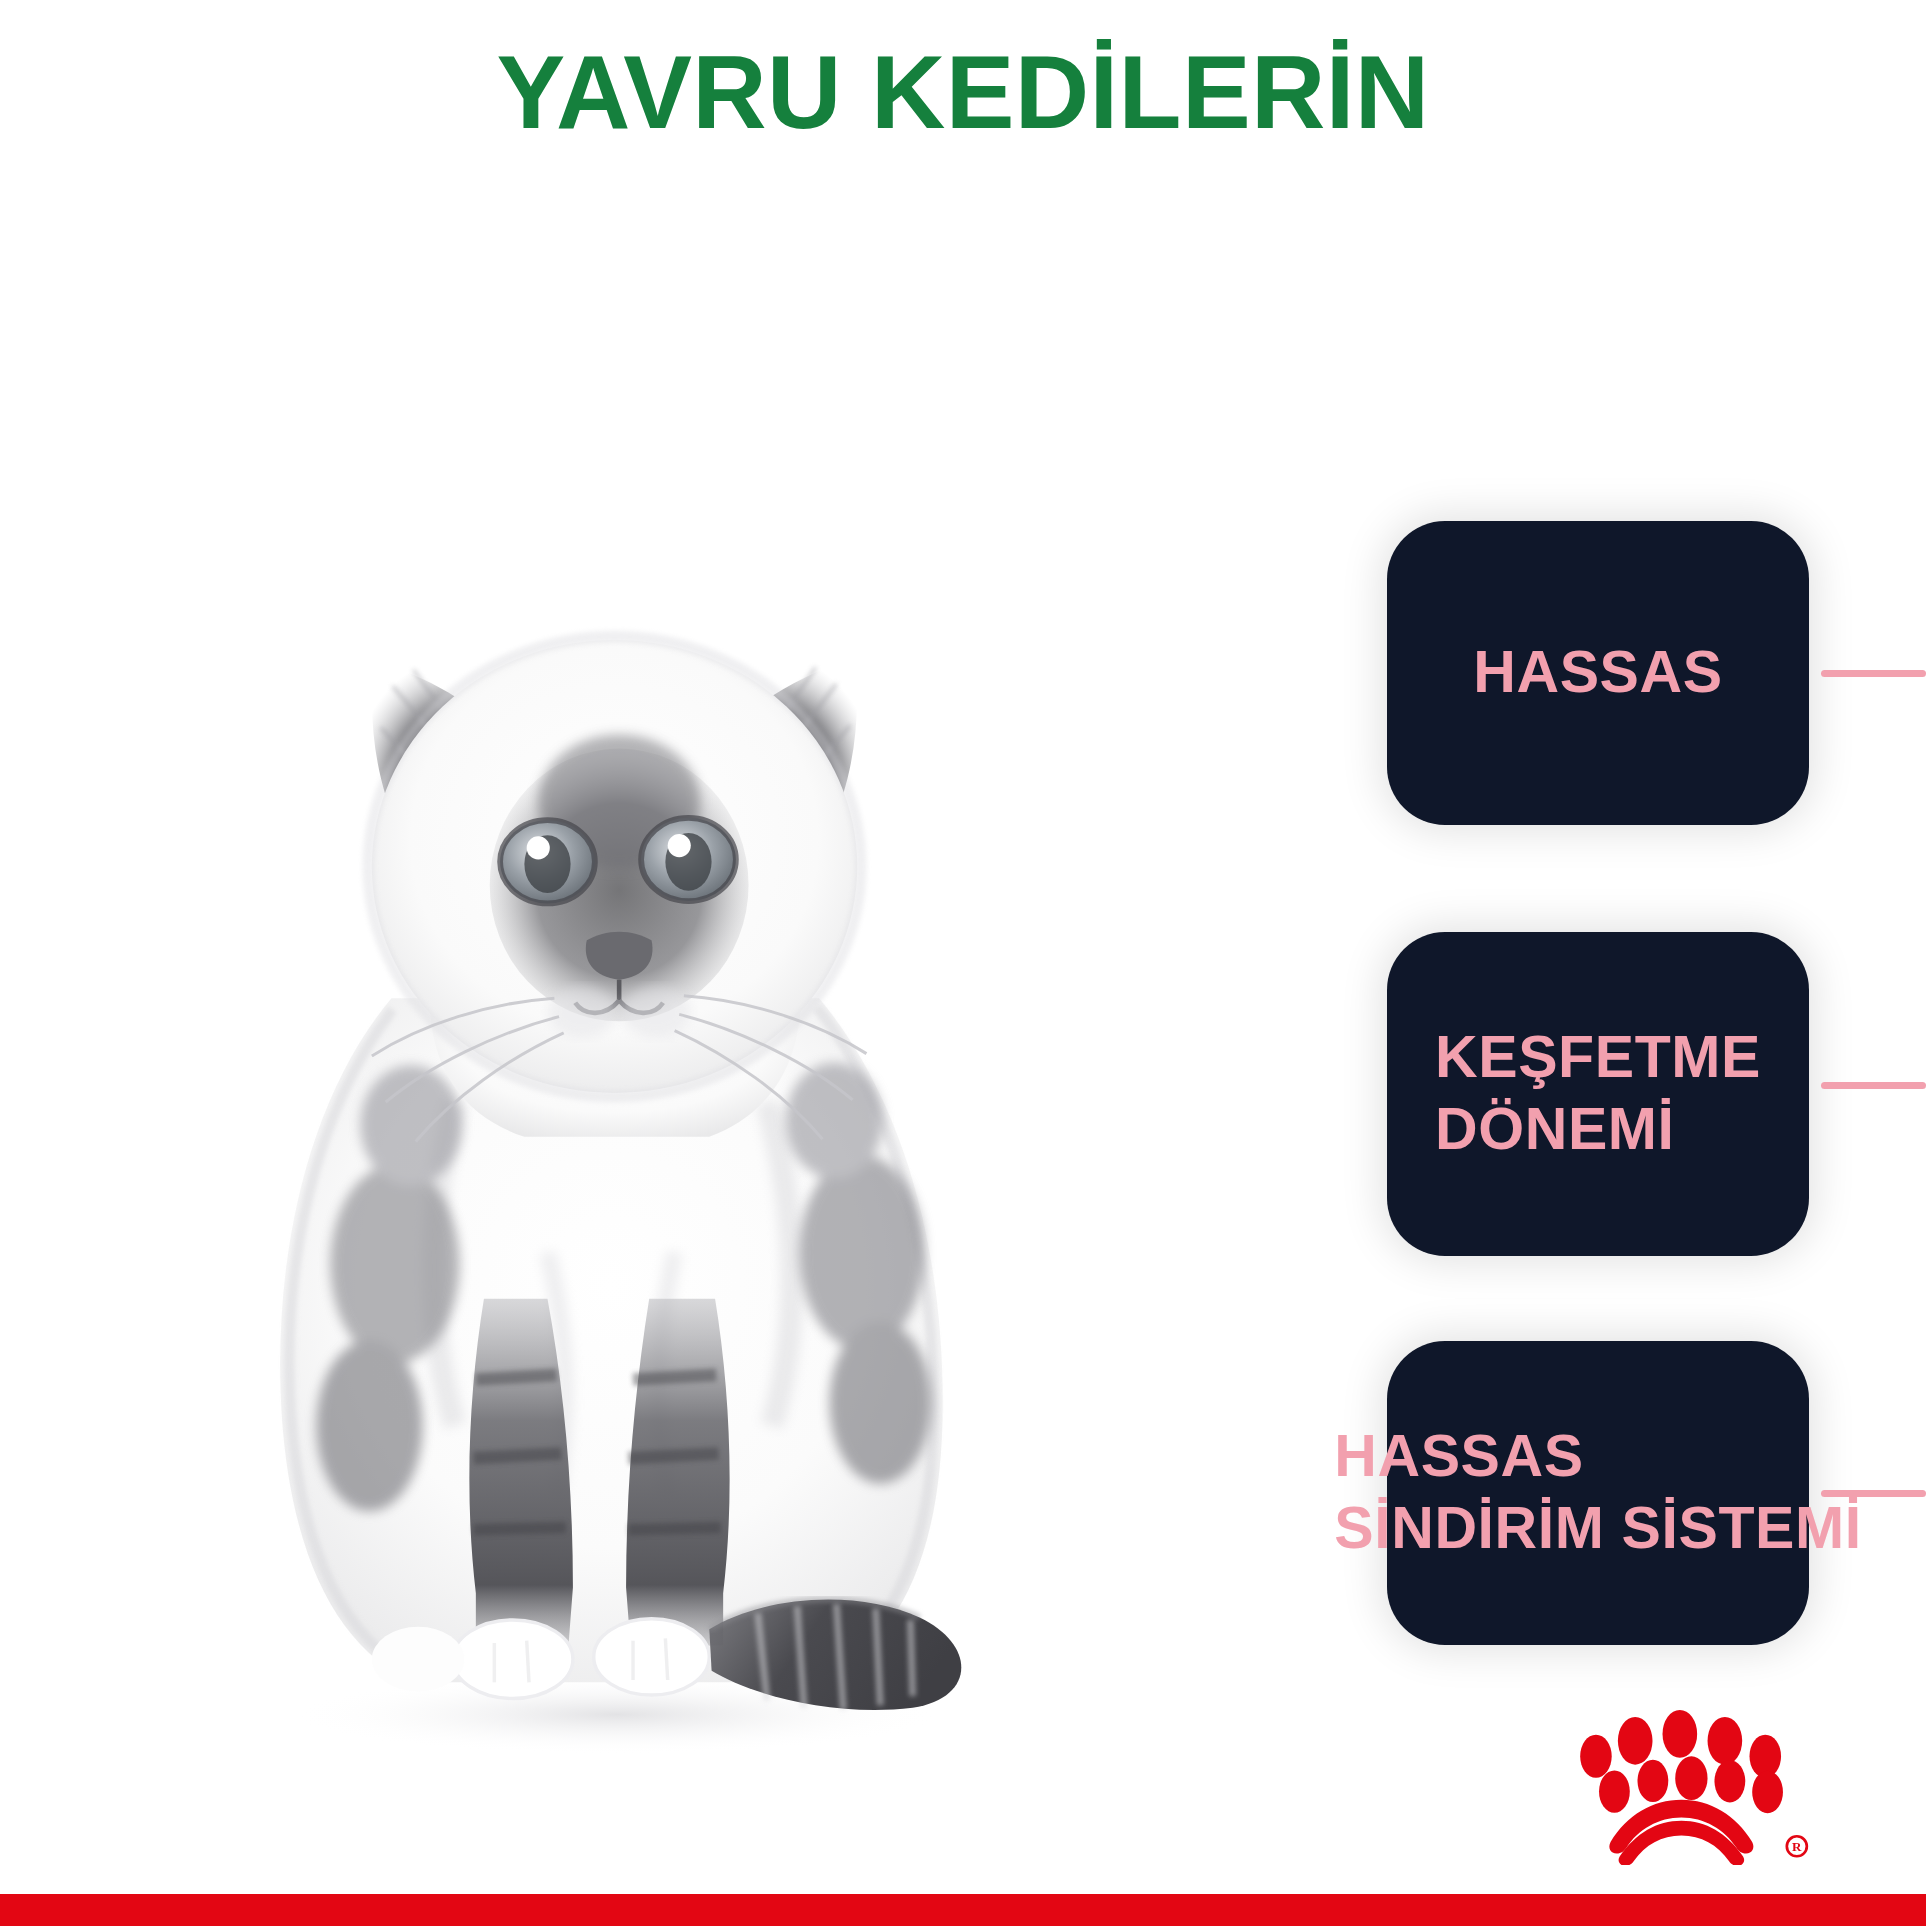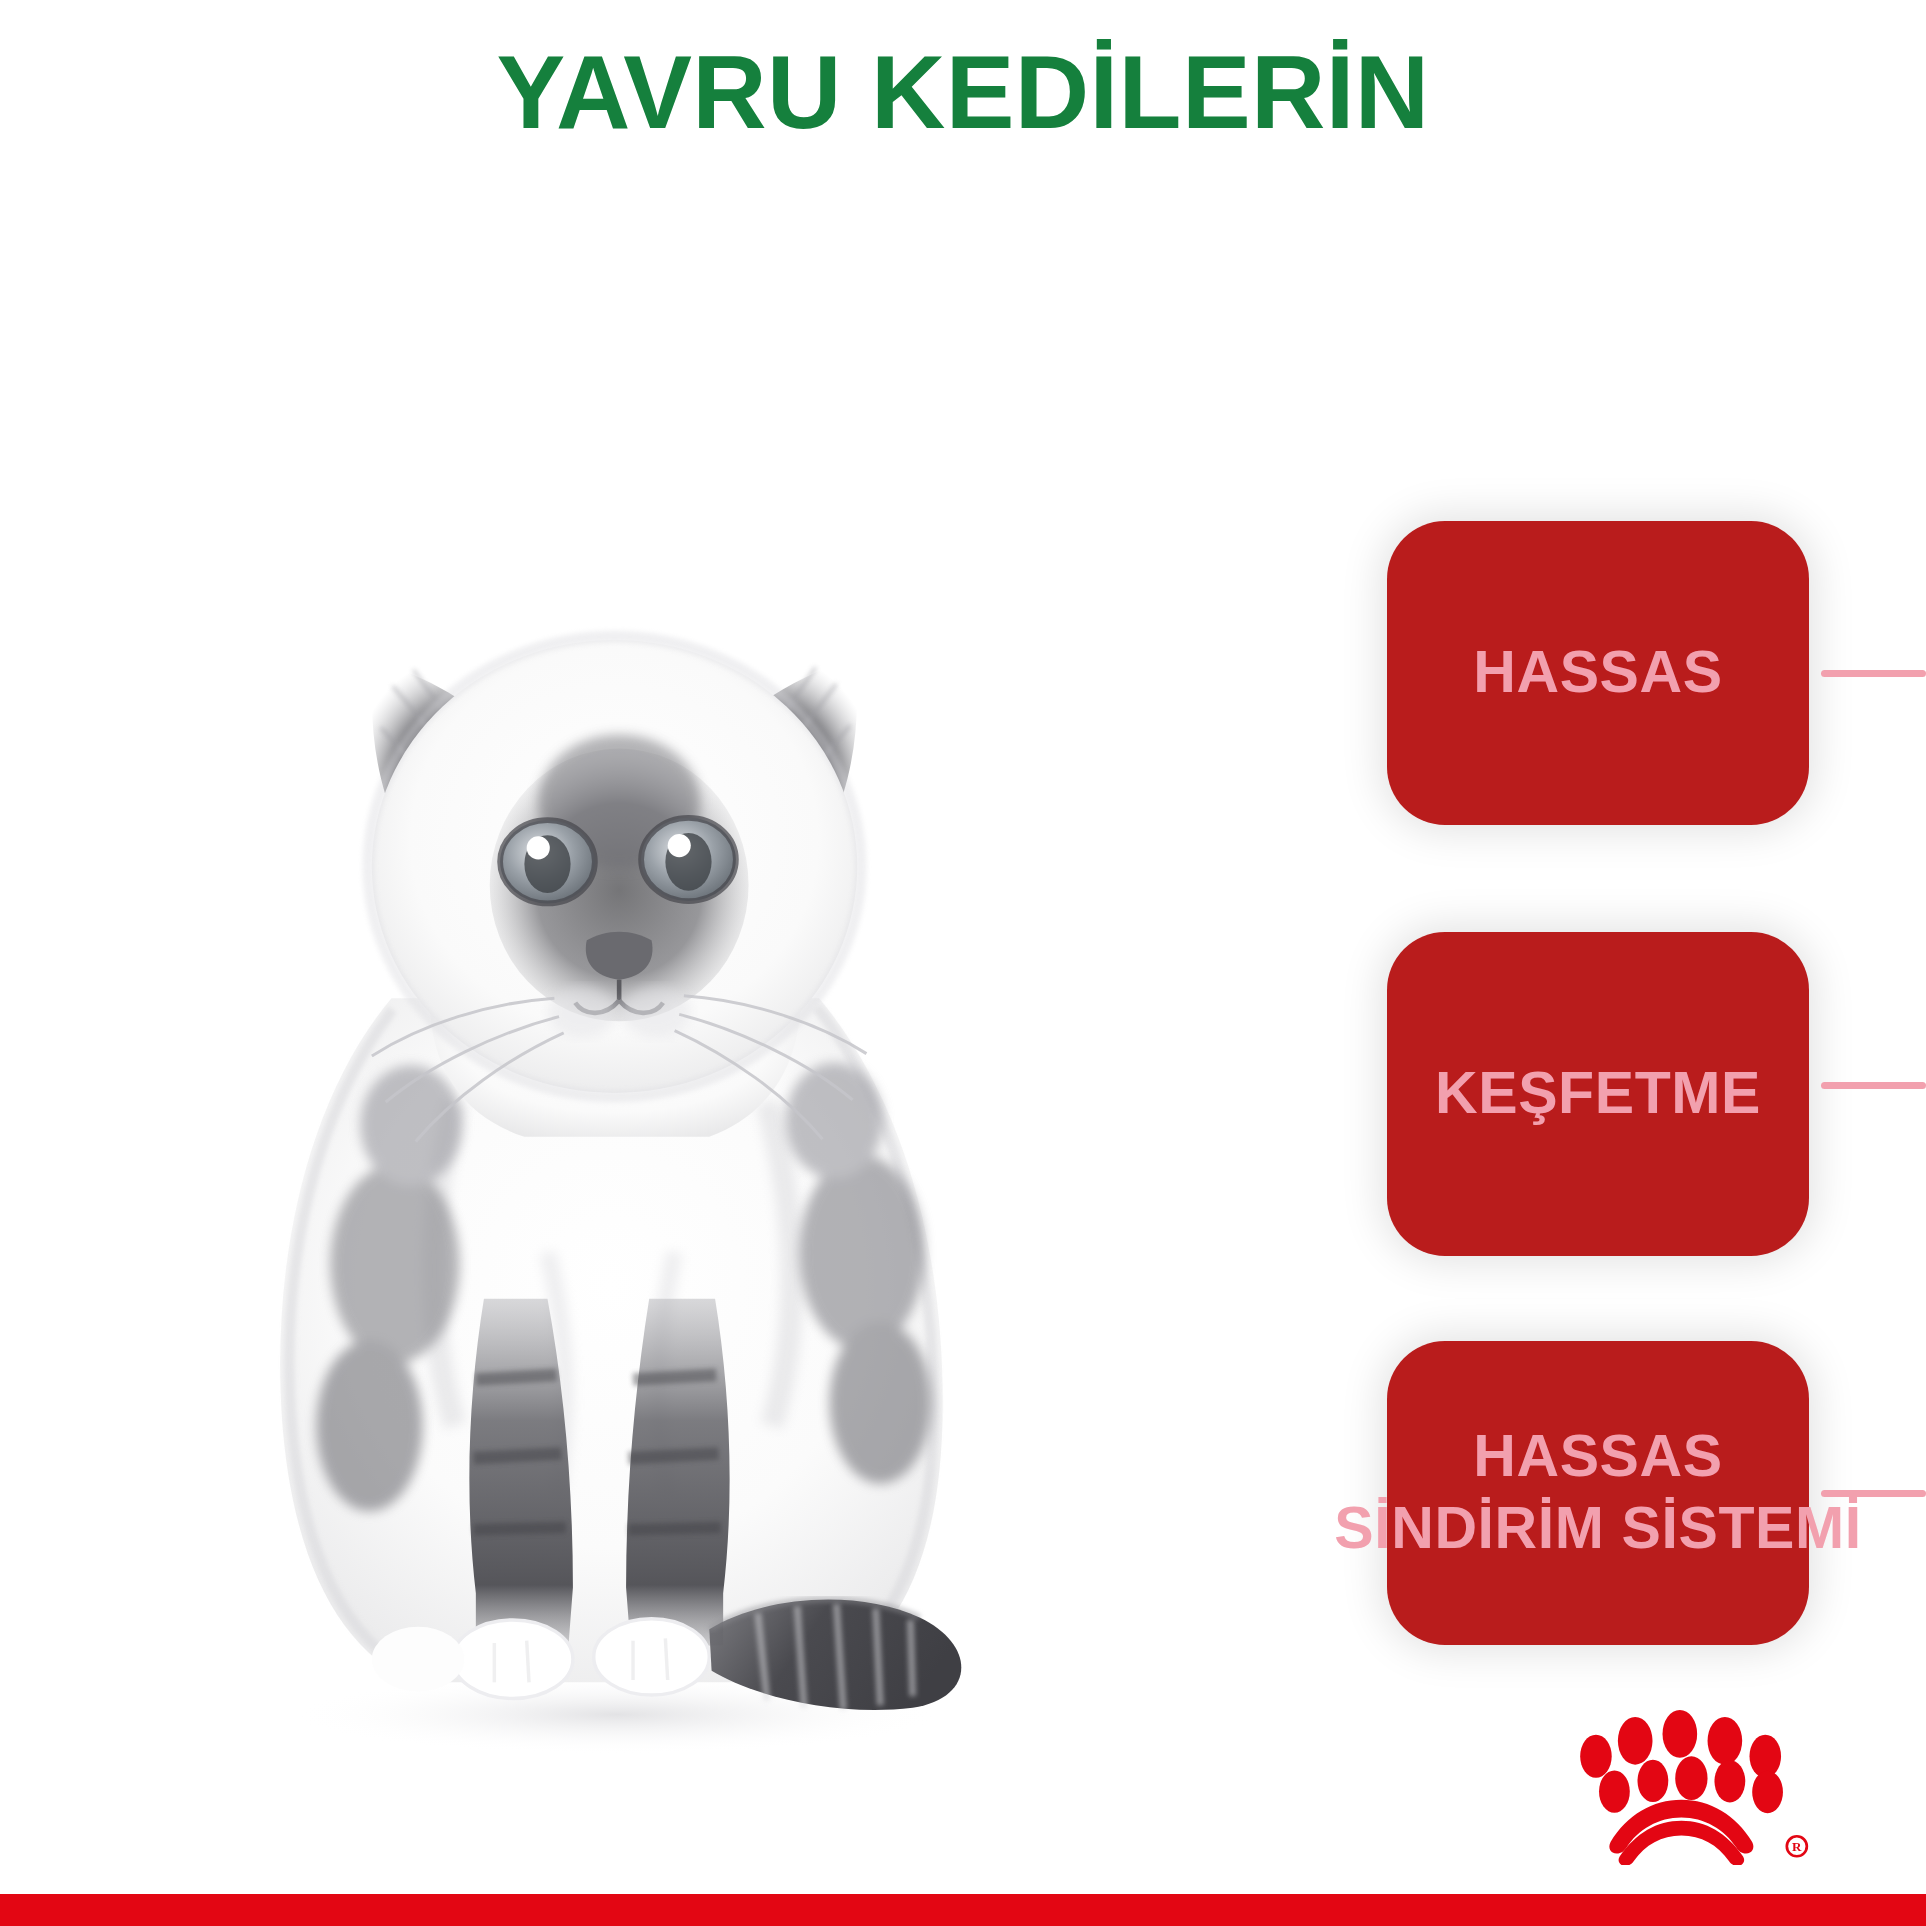--- a/index.html
+++ b/index.html
@@ -25,25 +25,24 @@
   #kitten-photo{
     position:absolute;
     left:166px;top:455px;
     width:867px;height:1329px;
   }
   #kitten-photo svg{display:block;width:100%;height:100%;}
 
   
   .label-card{
     position:absolute;
-    background:#b91c1c;
+    background:#0f172a;
     border-radius:58px;
     box-shadow:0 0 40px 7px rgba(0,0,0,0.115);
     display:flex;align-items:center;justify-content:center;
-    text-align:center;
   }
   .label-card .label-text{
     color:#F2A0AE;
     font-weight:700;
     font-size:59px;
     line-height:1.22;
     letter-spacing:0.6px;
     padding:0 27px;
     white-space:nowrap;
   }
@@ -266,20 +265,21 @@
 <div class="label-card" id="card-1">
   <div class="label-text">
     <span class="lt-line">HASSAS</span>
   </div>
 </div>
 <div class="connector-line" id="line-1"></div>
 
 <div class="label-card" id="card-2">
   <div class="label-text">
     <span class="lt-line">KEŞFETME</span>
+    <span class="lt-line">DÖNEMİ</span>
   </div>
 </div>
 <div class="connector-line" id="line-2"></div>
 
 <div class="label-card" id="card-3">
   <div class="label-text">
     <span class="lt-line">HASSAS</span>
     <span class="lt-line">SİNDİRİM SİSTEMİ</span>
   </div>
 </div>

